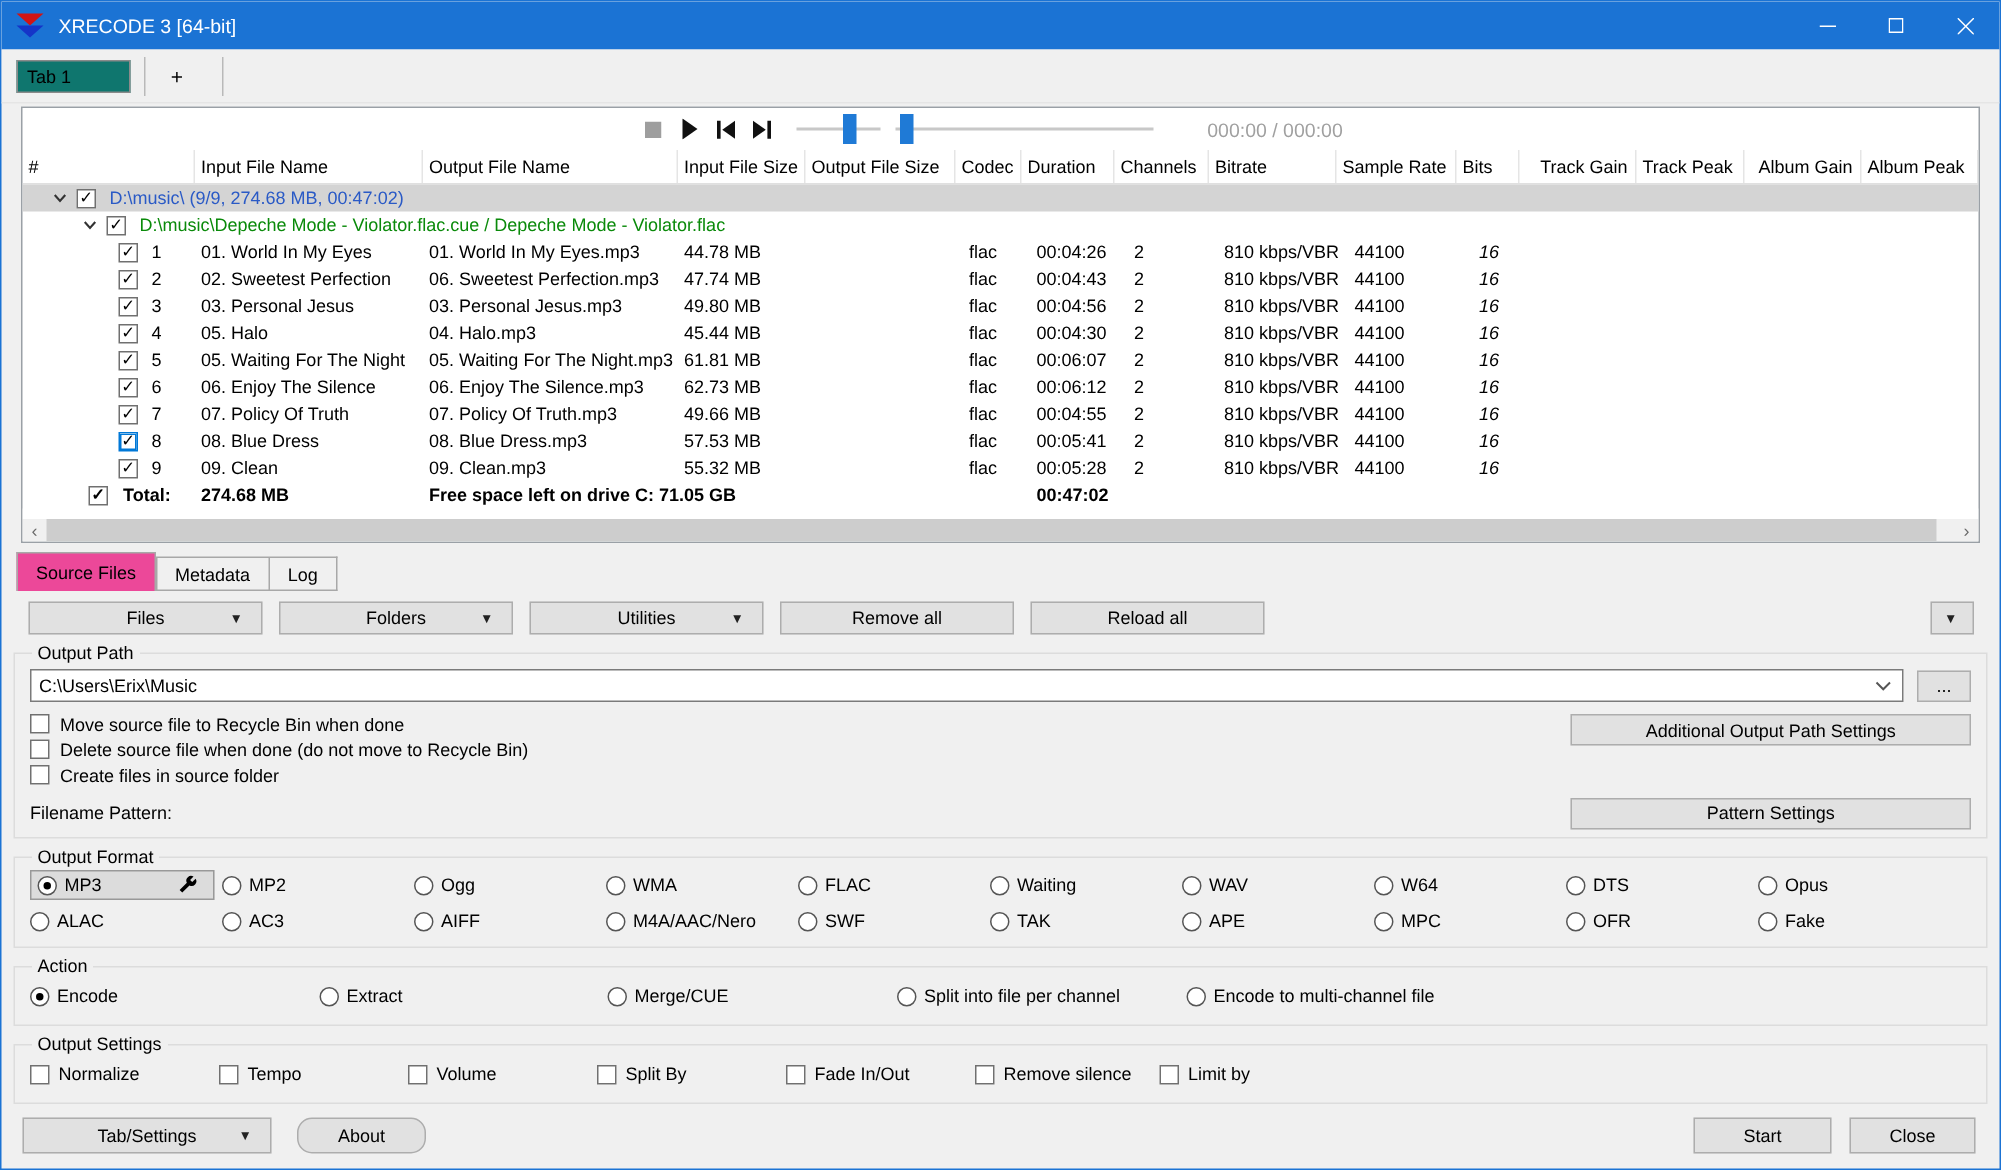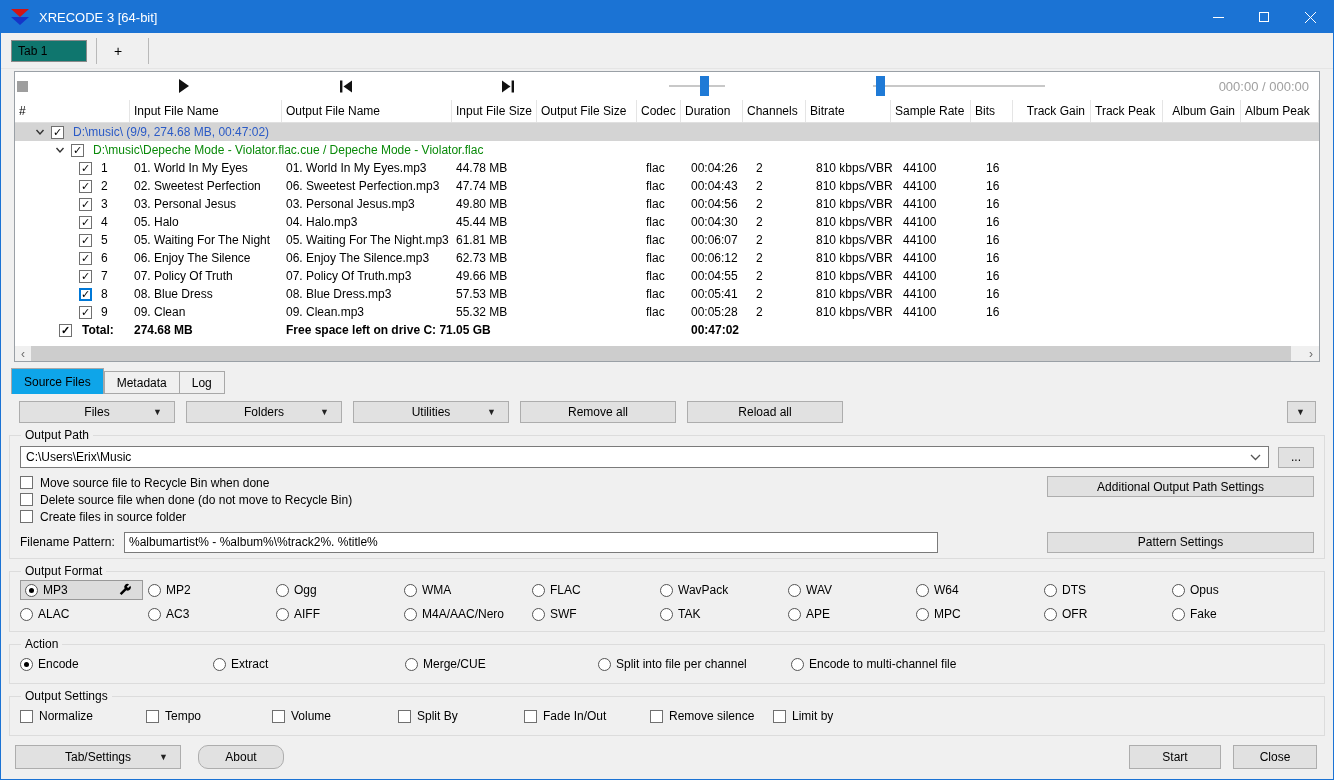--- a/index.html
+++ b/index.html
@@ -31,21 +31,21 @@
   .tabname-box { width:76px; height:22px; margin-left:10px; border:1px solid #8a8a8a; background:#0f766e; display:flex; align-items:center; padding-left:6px; }
   .tab-sep { width:1px; height:26px; background:#b9b9b9; margin:0 0 0 9px; }
   .add-tab { width:42px; text-align:center; font-size:14px; }
   
   .filetable {
     --cols: 115px 152px 170px 85px 100px 44px 62px 63px 85px 80px 42px 78px 72px 78px 1fr;
     margin:2px 13px 0 13px; height:291px; flex:none;
     background:#fff; border:1px solid #9aa0a6;
     display:flex; flex-direction:column; overflow:hidden;
   }
-  .player-row { height:28px; flex:none; display:flex; align-items:center; justify-content:space-between; gap:10px; padding-right:10px; }
+  .player-row { height:28px; flex:none; display:flex; align-items:center; justify-content:center; gap:10px; padding-right:10px; }
   .p-icon { width:14px; height:14px; display:flex; align-items:center; justify-content:center; }
   .slider { position:relative; height:20px; }
   .slider .track { position:absolute; left:0; right:0; top:9px; height:2px; background:#c8c8c8; }
   .slider .thumb { position:absolute; top:0; width:9px; height:20px; background:#1f7ad6; }
   .vol { width:56px; margin-left:6px; }
   .seek { width:172px; }
   .time-label { color:#a0a0a0; font-size:13px; margin-left:26px; white-space:nowrap; }
   .thead { display:grid; grid-template-columns:var(--cols); height:23px; flex:none; border-bottom:1px solid #e0e0e0; }
   .th { border-right:1px solid #e5e5e5; padding:4px 0 0 4px; white-space:nowrap; overflow:hidden; }
   .th.ra { text-align:right; padding-right:5px; }
@@ -56,30 +56,30 @@
   .cuerow { color:#0a8a0a; }
   .chev { width:10px; height:10px; flex:none; }
   .cb { width:13px; height:13px; flex:none; border:1px solid #707070; background:#fff;
         display:inline-flex; align-items:center; justify-content:center;
         font-size:11px; line-height:11px; color:#000; }
   .cb.checked::after { content:"\2713"; }
   .cb.focus { border-color:#0078d7; box-shadow:inset 0 0 0 1px #0078d7; }
   .td { overflow:visible; }
   .c0flex { display:flex; align-items:center; padding-left:64px; gap:9px; height:18px; }
   .pl4 { padding-left:4px; } .pl9 { padding-left:9px; } .pl10 { padding-left:10px; }
-  .pl12 { padding-left:12px; } .pl13 { padding-left:13px; } .pl15 { padding-left:15px; }
+  .pl12 { padding-left:12px; } .pl13 { padding-left:13px; } .pl15 { padding-left:15px;font-style:italic; }
   .totalrow { font-weight:bold; }
   .fillarea { flex:1; background:#fff; }
   .hscroll { height:15px; flex:none; background:#f0f0f0; display:flex; align-items:stretch; }
   .scroll-arrow { width:16px; display:flex; align-items:center; justify-content:center; color:#6a6a6a; font-size:12px; line-height:1; }
   .scroll-thumb { flex:1; background:#cdcdcd; margin-right:12px; }
   
   .page-tabs { display:flex; align-items:flex-end; margin:6px 0 0 10px; height:26px; flex:none; }
   .ptab { padding:0 12px; display:flex; align-items:center; }
-  .ptab.active { height:26px; border:1px solid #a8a8a8; border-bottom:none; background:#0ea5e9; }
+  .ptab.active { height:26px; border:1px solid #a8a8a8; border-bottom:none; background:#ec4899; }
   .ptab.plain { height:23px; border:1px solid #a8a8a8; border-left:none; }
   .ptab.first-plain { border-left:1px solid #a8a8a8; }
   
   .btn { background:#e1e1e1; border:1px solid #adadad; display:flex; align-items:center; justify-content:center; font-size:12px; position:relative; }
   .btn .caret { position:absolute; right:12px; top:50%; transform:translateY(-50%); font-size:9px; color:#222; }
   .btnrow { display:flex; gap:11px; margin:7px 18px 0 18px; height:22px; flex:none; }
   .btnrow .btn { width:156px; height:22px; }
   .btnrow .spacer { flex:1; }
   .btnrow .mini { width:29px; height:22px; margin-right:-1px; }
   
@@ -491,21 +491,20 @@
         <span>Delete source file when done (do not move to Recycle Bin)</span>
       </div>
       <div class="cbrow">
         <span class="cb"></span>
         <span>Create files in source folder</span>
       </div>
       <div class="btn abs-btn">Additional Output Path Settings</div>
     </div>
     <div class="pattern-row">
       <span class="pattern-label">Filename Pattern:</span>
-      <input class="textinput" value="%albumartist% - %album%\%track2%. %title%" style="">
       <div class="btn">Pattern Settings</div>
     </div>
   </fieldset>
 
   <fieldset style="height:68px; padding-top:0;">
     <legend>Output Format</legend>
     <div class="fmt-grid" id="fmt-row1">
         <div class="fmt-cell">
           <div class="sel-format-box">
             <div class="radio sel"></div>
@@ -528,21 +527,21 @@
         <div class="fmt-cell">
           <div class="radio"></div>
           <div style="display: inline;">WMA</div>
         </div>
         <div class="fmt-cell">
           <div class="radio"></div>
           <div style="display: inline;">FLAC</div>
         </div>
         <div class="fmt-cell">
           <div class="radio"></div>
-          <div style="display: inline;">WavPack</div>
+          <div style="display: inline;">Waiting</div>
         </div>
         <div class="fmt-cell">
           <div class="radio"></div>
           <div style="display: inline;">WAV</div>
         </div>
         <div class="fmt-cell">
           <div class="radio"></div>
           <div style="display: inline;">W64</div>
         </div>
         <div class="fmt-cell">

